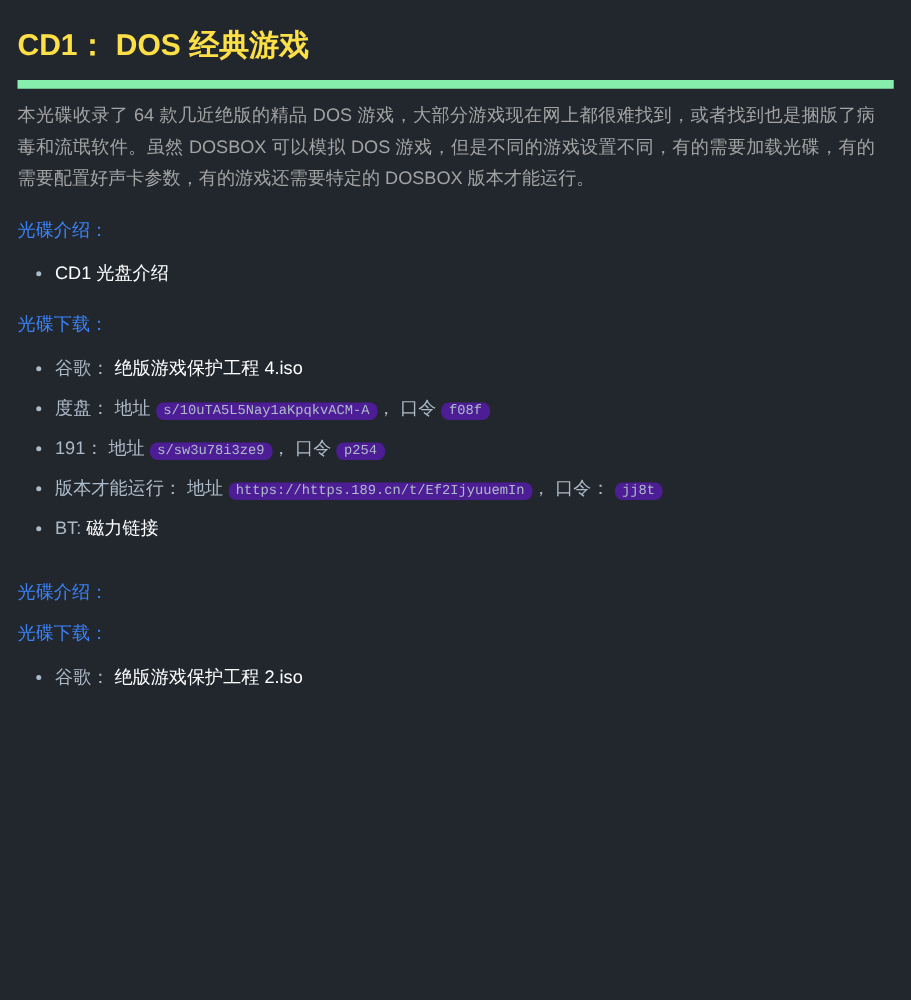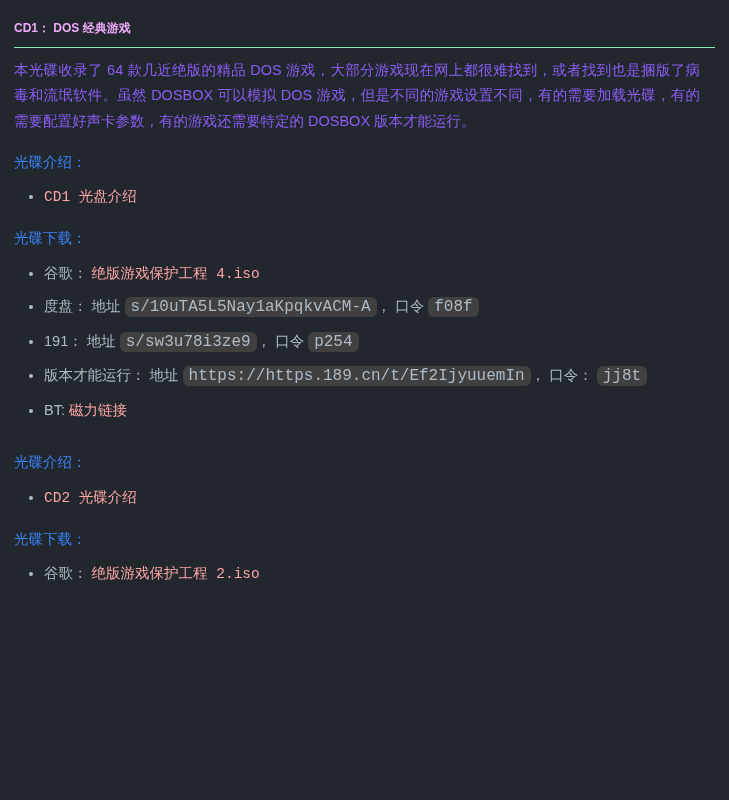--- a/index.html
+++ b/index.html
@@ -14,63 +14,62 @@
     color: #adbac7;
     font-size: 14.5px;
     line-height: 1.75;
     -webkit-font-smoothing: antialiased;
   }
   .page {
     padding: 14px 14px 20px 14px;
     box-sizing: border-box;
   }
   h2.section-title {
-    font-size: 12px;
+    font-size: 24px;
     font-weight: bold;
-    color: #f0abfc;
+    color: #fde047;
     margin: 6px 0 0 0;
     padding-bottom: 10px;
-    border-bottom: 1px solid #86efac;
+    border-bottom: 7px solid #86efac;
     line-height: 1.4;
   }
   .spacer-after-title { height: 10px; }
   p.para {
     margin: 0 15px 16px 0;
     text-align: justify;
-    color: #8b5cf6;
+    color: #a3a3a3;
   }
   p.label {
     margin: 0 0 8px 0;
     color: #3b82f6;
   }
   ul.list {
     margin: 0 0 16px 0;
     padding-left: 30px;
     list-style: disc;
   }
   ul.list li {
     margin: 0 0 6px 0;
     line-height: 1.8;
   }
   ul.list li::marker {
     color: #adbac7;
   }
   a.link {
-    color: #fca5a5;
+    color: #ffffff;
     text-decoration: none;
     cursor: pointer;
-    font-family: Liberation Mono, monospace;
   }
   code.code {
     font-family: "Liberation Mono", "DejaVu Sans Mono", monospace;
-    background: #404040;
+    background: #4c1d95;
     color: #adbac7;
     border-radius: 6px;
     padding: 1px 6px;
-    font-size: 16px;
+    font-size: 11px;
     white-space: nowrap;
   }
   .sep { color: #adbac7; }
 </style>
 </head>
 <body>
 
 <div class="page">
 
   <section>
@@ -118,25 +117,20 @@
         <a class="link" href="#">磁力链接</a>
       </li>
     </ul>
   </section>
 
   <section>
     <div class="spacer-after-title"></div>
 
 
     <p class="label">光碟介绍：</p>
-    <ul class="list">
-      <li>
-        <a class="link" href="#">CD2 光碟介绍</a>
-      </li>
-    </ul>
 
     <p class="label">光碟下载：</p>
     <ul class="list">
       <li>
         <span>谷歌：</span>
         <a class="link" href="#">绝版游戏保护工程 2.iso</a>
       </li>
 
     </ul>
   </section>

